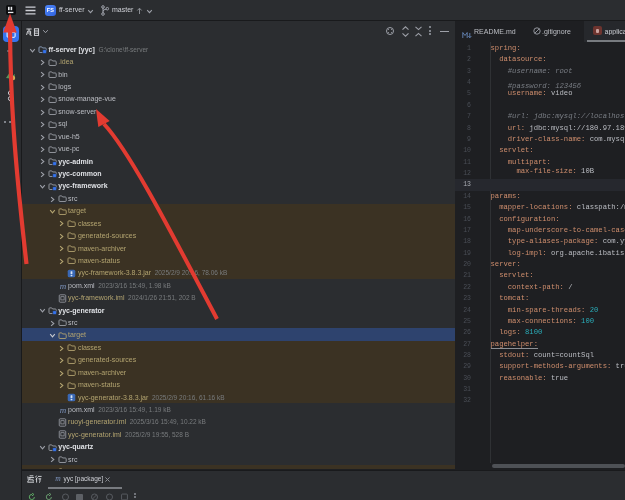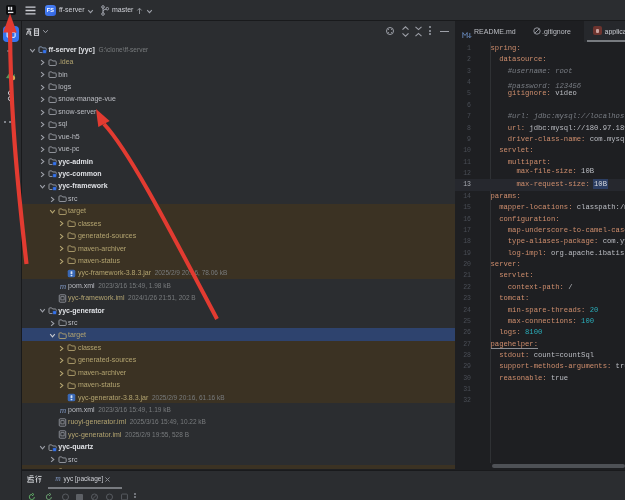--- a/index.html
+++ b/index.html
@@ -572,37 +572,36 @@
 <div style="position:absolute;left:-455px;top:-42px;width:625px;height:469px">
 <div class="abs ln" style="top:43.00px;color:#494d55">1</div>
       <div class="abs cl" style="top:43.00px"><span style="color:#cf8e6d">spring:</span></div>
 <div class="abs ln" style="top:54.37px;color:#494d55">2</div>
       <div class="abs cl" style="top:54.37px"><span style="color:#bcbec4">&nbsp;&nbsp;</span><span style="color:#cf8e6d">datasource:</span></div>
 <div class="abs ln" style="top:65.74px;color:#494d55">3</div>
       <div class="abs cl" style="top:65.74px"><span style="color:#bcbec4">&nbsp;&nbsp;&nbsp;&nbsp;</span><span style="color:#7a7e85;font-style:italic">#username:&nbsp;root</span></div>
 <div class="abs ln" style="top:77.11px;color:#494d55">4</div>
       <div class="abs cl" style="top:81px"><span style="color:#bcbec4">&nbsp;&nbsp;&nbsp;&nbsp;</span><span style="color:#7a7e85;font-style:italic">#password:&nbsp;123456</span></div>
 <div class="abs ln" style="top:88.48px;color:#494d55">5</div>
-      <div class="abs cl" style="top:88.48px"><span style="color:#bcbec4">&nbsp;&nbsp;&nbsp;&nbsp;</span><span style="color:#cf8e6d">gitignore:</span><span style="color:#bcbec4">&nbsp;video</span></div>
+      <div class="abs cl" style="top:88.48px"><span style="color:#bcbec4">&nbsp;&nbsp;&nbsp;&nbsp;</span><span style="color:#cf8e6d">username:</span><span style="color:#bcbec4">&nbsp;video</span></div>
 <div class="abs ln" style="top:99.85px;color:#494d55">6</div>
 <div class="abs ln" style="top:111.22px;color:#494d55">7</div>
       <div class="abs cl" style="top:111.22px"><span style="color:#bcbec4">&nbsp;&nbsp;&nbsp;&nbsp;</span><span style="color:#7a7e85;font-style:italic">#url:&nbsp;jdbc:mysql://localhost:3306/video</span></div>
 <div class="abs ln" style="top:122.59px;color:#494d55">8</div>
       <div class="abs cl" style="top:122.59px"><span style="color:#bcbec4">&nbsp;&nbsp;&nbsp;&nbsp;</span><span style="color:#cf8e6d">url:</span><span style="color:#bcbec4">&nbsp;jdbc:mysql://180.97.189.88:3306/video</span></div>
 <div class="abs ln" style="top:133.96px;color:#494d55">9</div>
       <div class="abs cl" style="top:133.96px"><span style="color:#bcbec4">&nbsp;&nbsp;&nbsp;&nbsp;</span><span style="color:#cf8e6d">driver-class-name:</span><span style="color:#bcbec4">&nbsp;com.mysql.cj.jdbc.Driver</span></div>
 <div class="abs ln" style="top:145.33px;color:#494d55">10</div>
       <div class="abs cl" style="top:145.33px"><span style="color:#bcbec4">&nbsp;&nbsp;</span><span style="color:#cf8e6d">servlet:</span></div>
 <div class="abs ln" style="top:156.70px;color:#494d55">11</div>
       <div class="abs cl" style="top:156.70px"><span style="color:#bcbec4">&nbsp;&nbsp;&nbsp;&nbsp;</span><span style="color:#cf8e6d">multipart:</span></div>
 <div class="abs ln" style="top:168.07px;color:#494d55">12</div>
       <div class="abs cl" style="top:166px"><span style="color:#bcbec4">&nbsp;&nbsp;&nbsp;&nbsp;&nbsp;&nbsp;</span><span style="color:#cf8e6d">max-file-size:</span><span style="color:#bcbec4">&nbsp;10B</span></div>
 <div class="abs" style="left:455px;top:179.44px;width:170px;height:11.37px;background:#26282e"></div>
       <div class="abs ln" style="top:179.44px;color:#a8abb3">13</div>
-      <div class="abs cl" style="top:179.44px"><span style="color:#bcbec4">&nbsp;&nbsp;&nbsp;&nbsp;&nbsp;&nbsp;</span><span style="color:#cf8e6d">max-request-size:</span><span style="color:#bcbec4">&nbsp;</span><span style="color:#d6d9de;background:#2c3e63;box-shadow:0 0 0 1px #2c3e63">10B</span></div>
 <div class="abs ln" style="top:190.81px;color:#494d55">14</div>
       <div class="abs cl" style="top:190.81px"><span style="color:#cf8e6d">params:</span></div>
 <div class="abs ln" style="top:202.18px;color:#494d55">15</div>
       <div class="abs cl" style="top:202.18px"><span style="color:#bcbec4">&nbsp;&nbsp;</span><span style="color:#cf8e6d">mapper-locations:</span><span style="color:#bcbec4">&nbsp;classpath:/mapper/**/*.xml</span></div>
 <div class="abs ln" style="top:213.55px;color:#494d55">16</div>
       <div class="abs cl" style="top:213.55px"><span style="color:#bcbec4">&nbsp;&nbsp;</span><span style="color:#cf8e6d">configuration:</span></div>
 <div class="abs ln" style="top:224.92px;color:#494d55">17</div>
       <div class="abs cl" style="top:224.92px"><span style="color:#bcbec4">&nbsp;&nbsp;&nbsp;&nbsp;</span><span style="color:#cf8e6d">map-underscore-to-camel-case:</span></div>
 <div class="abs ln" style="top:236.29px;color:#494d55">18</div>
       <div class="abs cl" style="top:236.29px"><span style="color:#bcbec4">&nbsp;&nbsp;&nbsp;&nbsp;</span><span style="color:#cf8e6d">type-aliases-package:</span><span style="color:#bcbec4">&nbsp;com.yyc.video</span></div>

